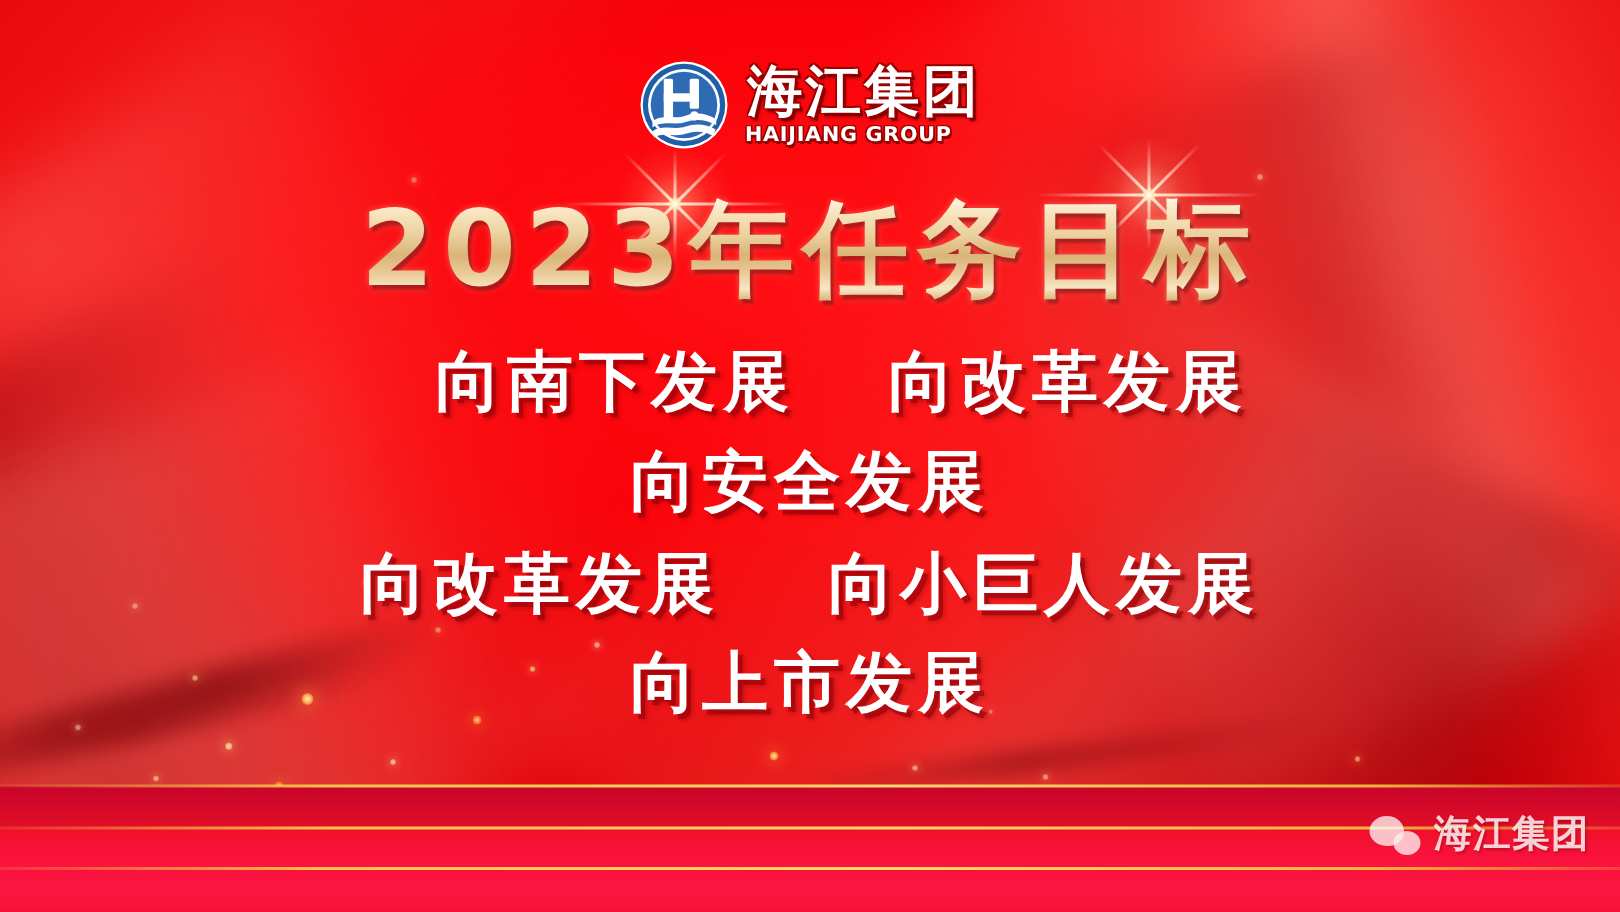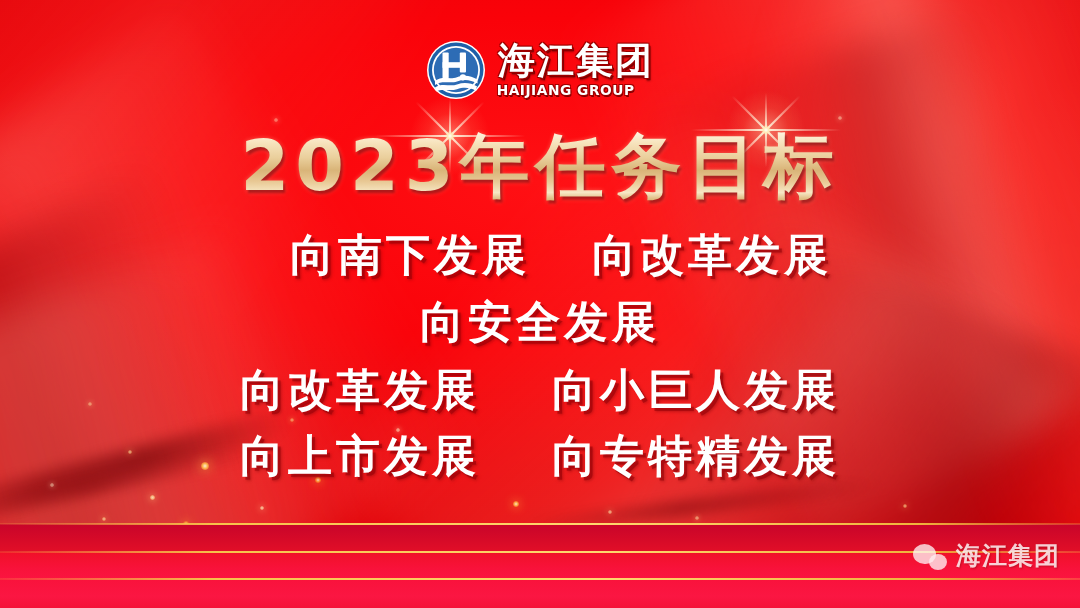--- a/index.html
+++ b/index.html
@@ -304,21 +304,20 @@
     </div>
     <div class="srow r2">
       <span class="slogan">向安全发展</span>
     </div>
     <div class="srow r3">
       <span class="slogan">向改革发展</span>
       <span class="slogan">向小巨人发展</span>
     </div>
     <div class="srow r4">
       <span class="slogan">向上市发展</span>
-      <span class="slogan">向专特精发展</span>
     </div>
   </div>
 
   <div class="watermark">
     <div class="wechat-icon">
       <div class="wb wb-big"></div>
       <div class="wb wb-small"></div>
     </div>
     <div class="wm-text">海江集团</div>
   </div>

